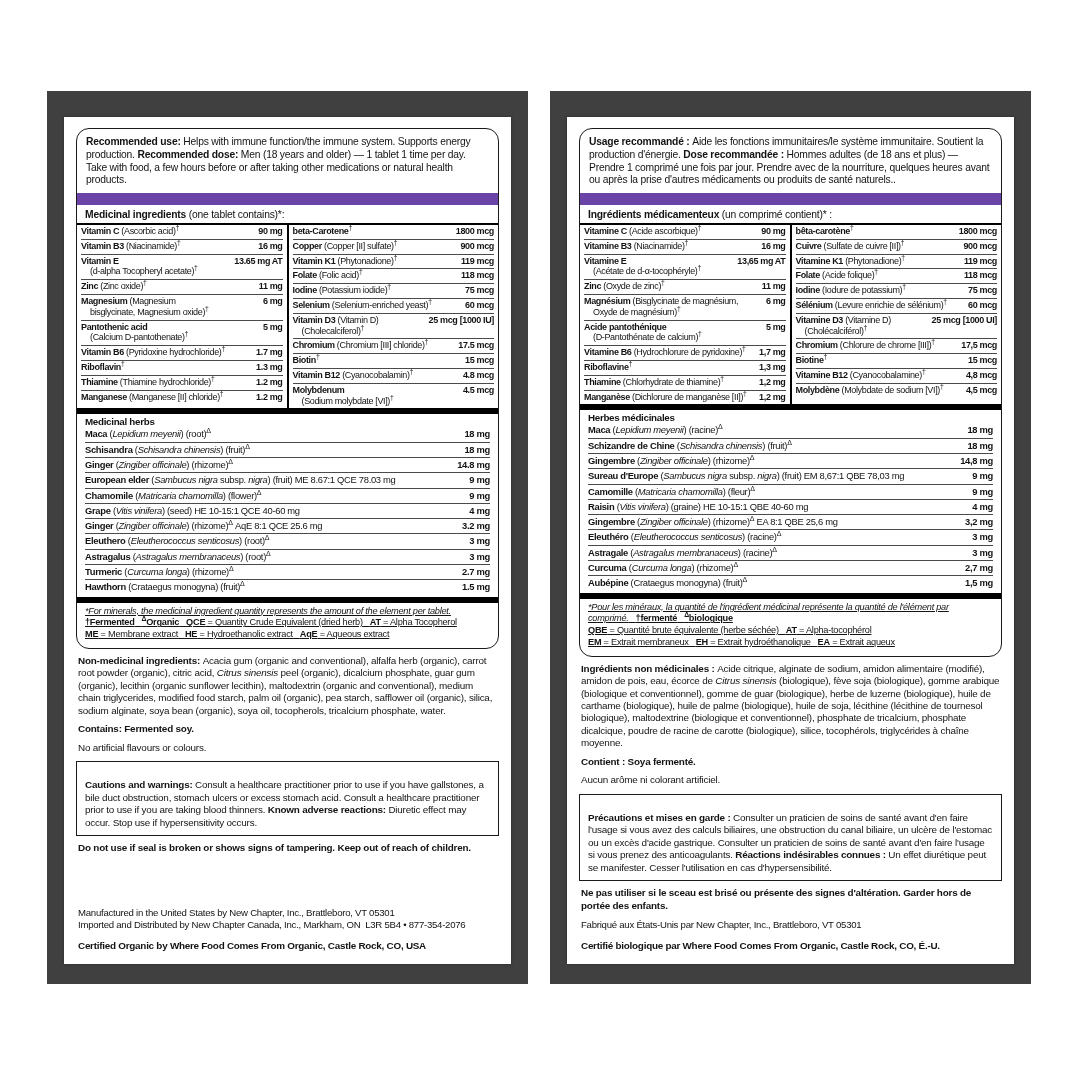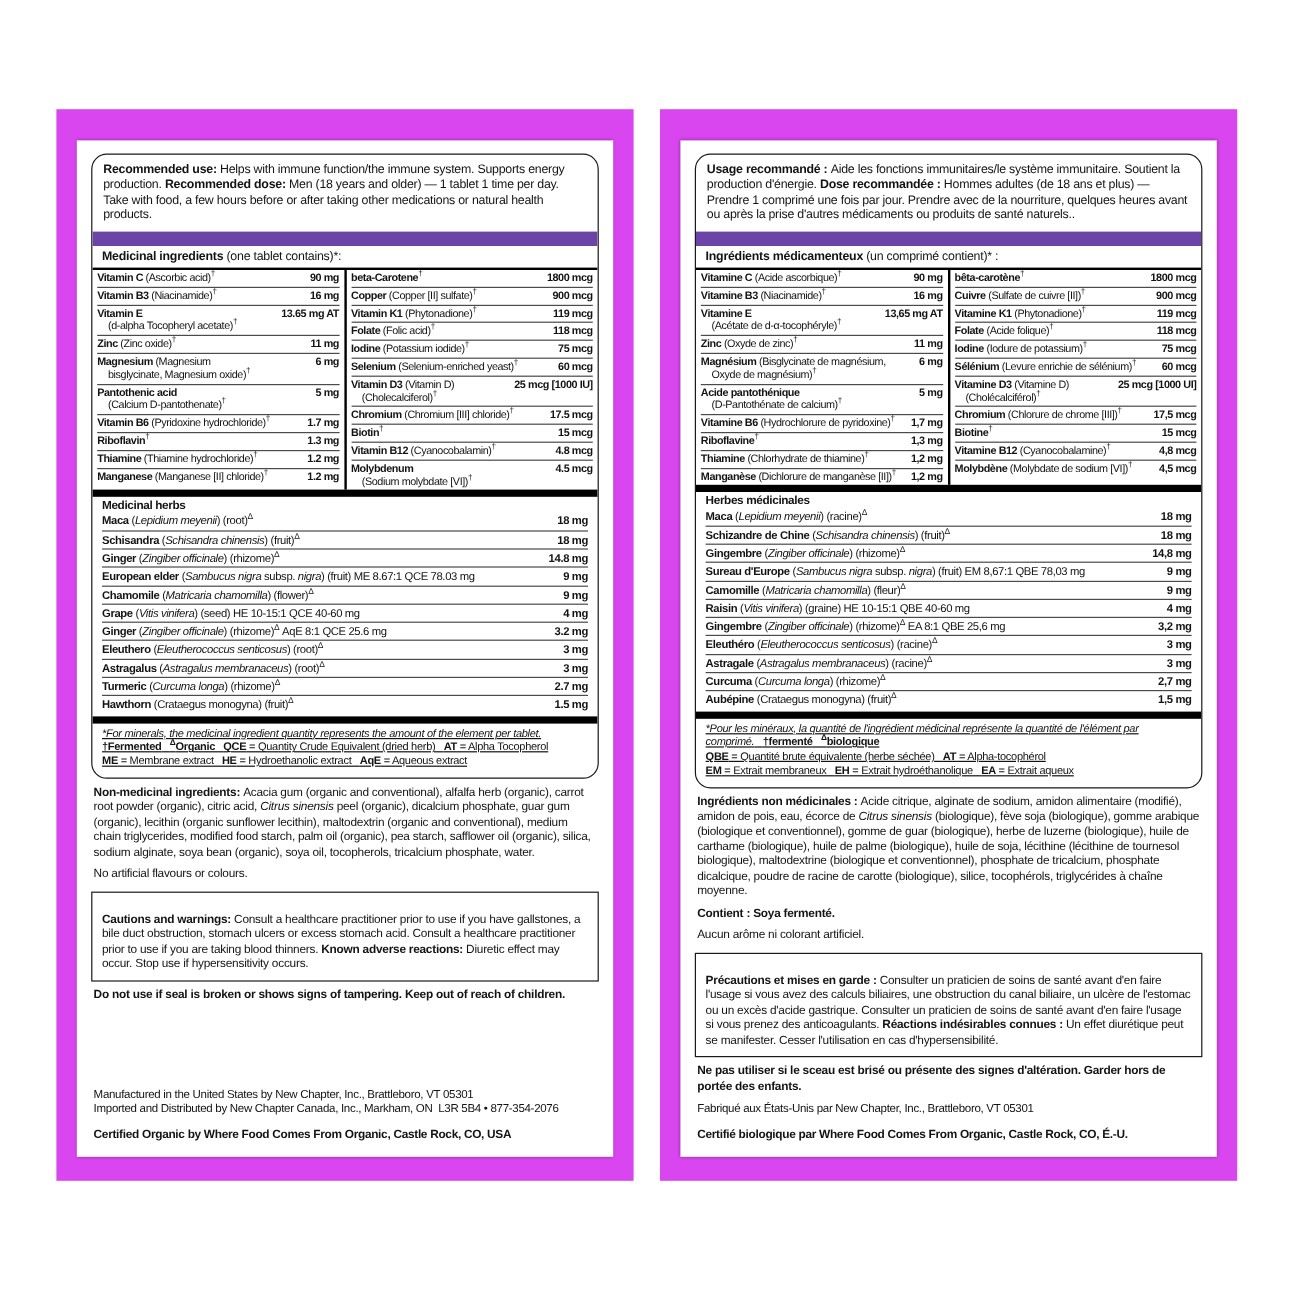--- a/index.html
+++ b/index.html
@@ -1,20 +1,20 @@
 <!DOCTYPE html>
 <html><head>
 <meta charset="utf-8">
 <style>
   html,body{margin:0;padding:0;}
   body{
     width:1080px;height:1080px;position:relative;background:#ffffff;
     font-family:"Liberation Sans","DejaVu Sans",sans-serif;color:#131313;
   }
-  .panel{position:absolute;top:91px;width:481px;height:893px;background:#d946ef;
+  .panel{position:absolute;top:91px;width:481px;height:893px;background:#404040;
     padding:26px 17px 20px;box-sizing:border-box;}
   #panel-en{left:47px;}
   #panel-fr{left:550px;}
   .label{background:#ffffff;width:100%;height:100%;box-sizing:border-box;
     padding:11px 12px 12px;display:flex;flex-direction:column;
     font-size:10px;letter-spacing:-0.2px;box-shadow:0 0 3px rgba(0,0,0,.35);}
   .box{border:1.6px solid #1a1a1a;border-radius:13px;overflow:hidden;flex:none;}
   .usage{padding:7px 9px 6px;font-size:10.3px;line-height:1.24;margin:0;}
   .pbar{height:12px;background:#6b44a8;}
   .medhead{padding:4px 8px 3px;border-bottom:2.5px solid #000;font-size:10.3px;margin:0;}
@@ -258,20 +258,21 @@
           </div>
       </div>
       <div class="hbar"></div>
       <div class="footnote">
         <p class="fline"><span class="i">*For minerals, the medicinal ingredient quantity represents the amount of the element per tablet.</span></p>
         <p class="fline"><span class="b">†Fermented</span><span>&nbsp;&nbsp; </span><span class="b p">Δ</span><span class="b">Organic</span><span>&nbsp;&nbsp; </span><span class="b">QCE</span><span> = Quantity Crude Equivalent (dried herb)&nbsp;&nbsp; </span><span class="b">AT</span><span> = Alpha Tocopherol</span></p>
         <p class="fline"><span class="b">ME</span><span> = Membrane extract&nbsp;&nbsp; </span><span class="b">HE</span><span> = Hydroethanolic extract&nbsp;&nbsp; </span><span class="b">AqE</span><span> = Aqueous extract</span></p>
       </div>
     </div>
     <p class="para"><span class="b">Non-medicinal ingredients: </span><span>Acacia gum (organic and conventional), alfalfa herb (organic), carrot root powder (organic), citric acid, </span><span class="i">Citrus sinensis</span><span> peel (organic), dicalcium phosphate, guar gum (organic), lecithin (organic sunflower lecithin), maltodextrin (organic and conventional), medium chain triglycerides, modified food starch, palm oil (organic), pea starch, safflower oil (organic), silica, sodium alginate, soya bean (organic), soya oil, tocopherols, tricalcium phosphate, water.</span></p>
+    <p class="para"><span class="b">Contains: Fermented soy.</span></p>
     <p class="para"><span>No artificial flavours or colours.</span></p>
     <div class="cautionbox"><span class="b">Cautions and warnings: </span><span>Consult a healthcare practitioner prior to use if you have gallstones, a bile duct obstruction, stomach ulcers or excess stomach acid. Consult a healthcare practitioner prior to use if you are taking blood thinners. </span><span class="b">Known adverse reactions: </span><span>Diuretic effect may occur. Stop use if hypersensitivity occurs.</span></div>
     <p class="para"><span class="b">Do not use if seal is broken or shows signs of tampering. Keep out of reach of children.</span></p>
     <div class="mfg">
       <div>Manufactured in the United States by New Chapter, Inc., Brattleboro, VT 05301</div>
       <div>Imported and Distributed by New Chapter Canada, Inc., Markham, ON&nbsp; L3R 5B4 • 877-354-2076</div>
       <div class="cert">Certified Organic by Where Food Comes From Organic, Castle Rock, CO, USA</div>
     </div>
   </div>
 </div>

